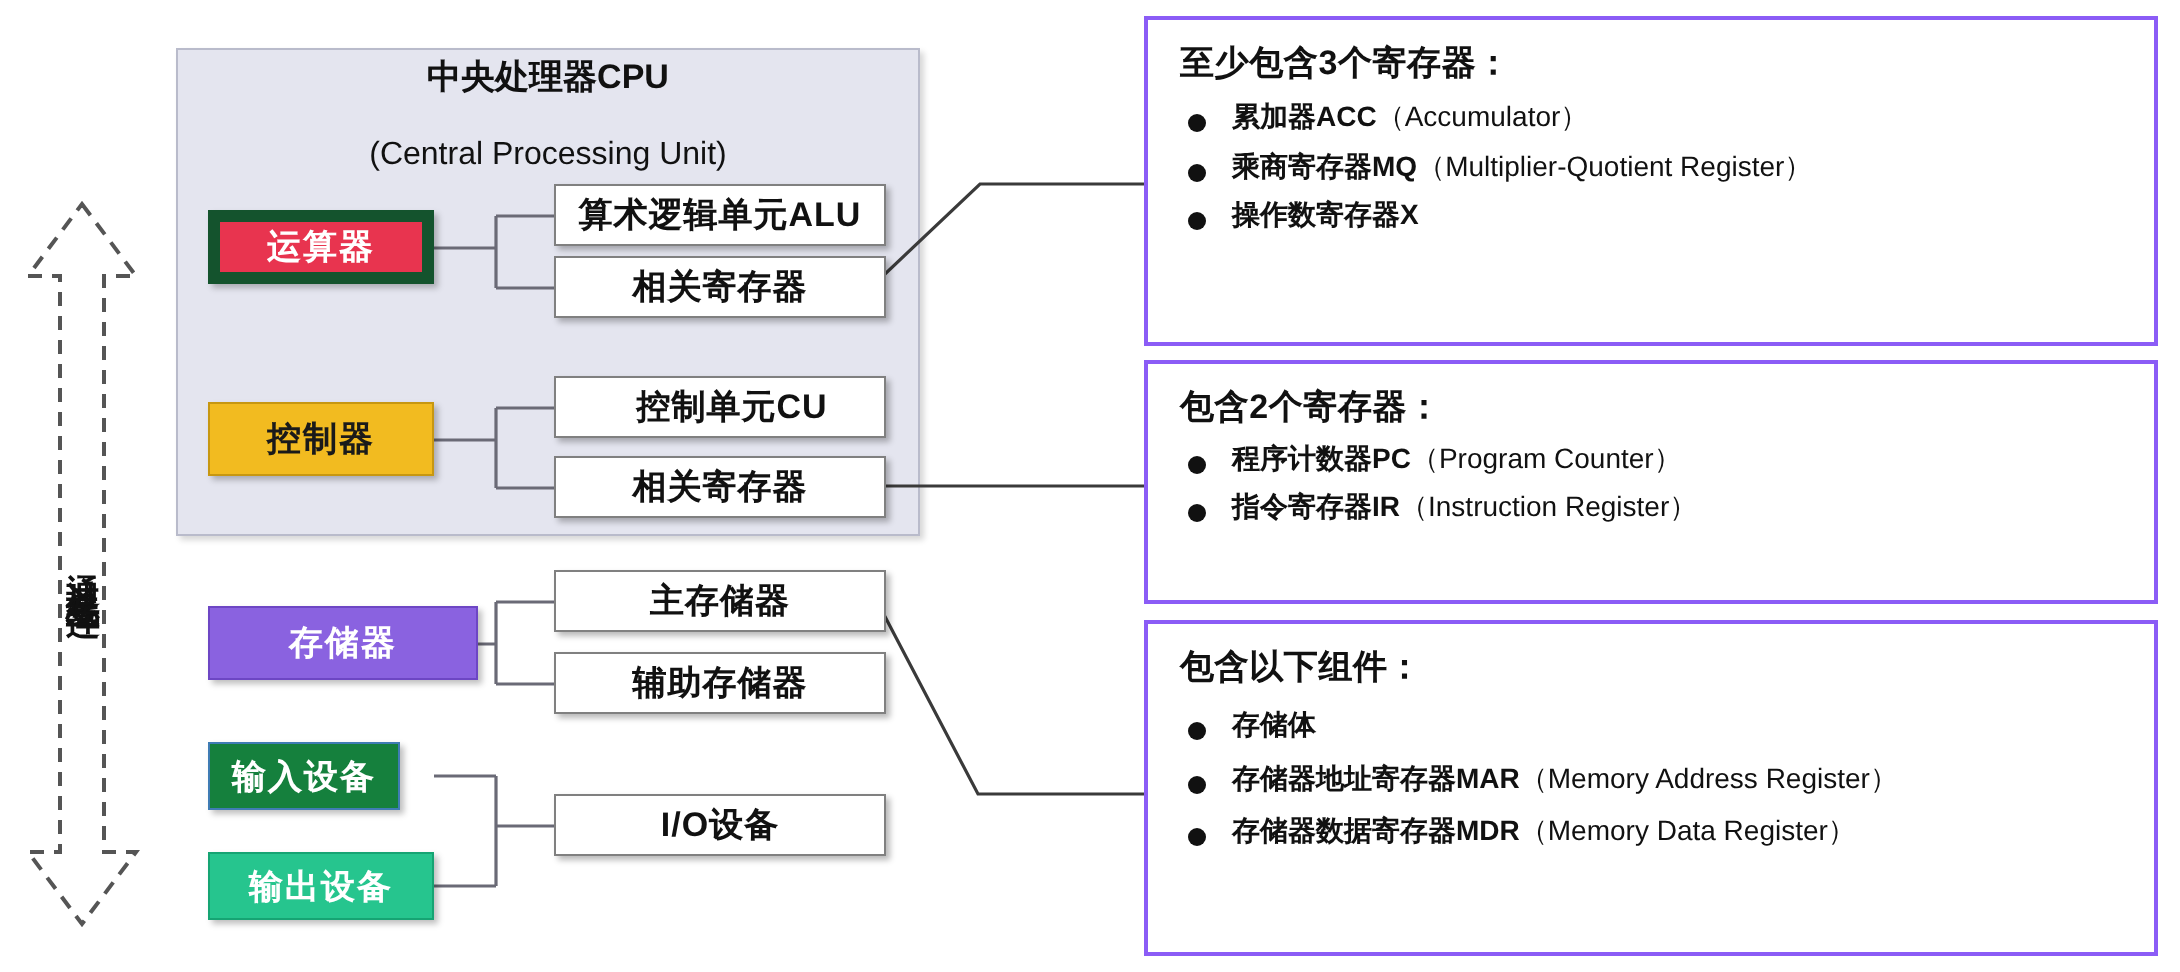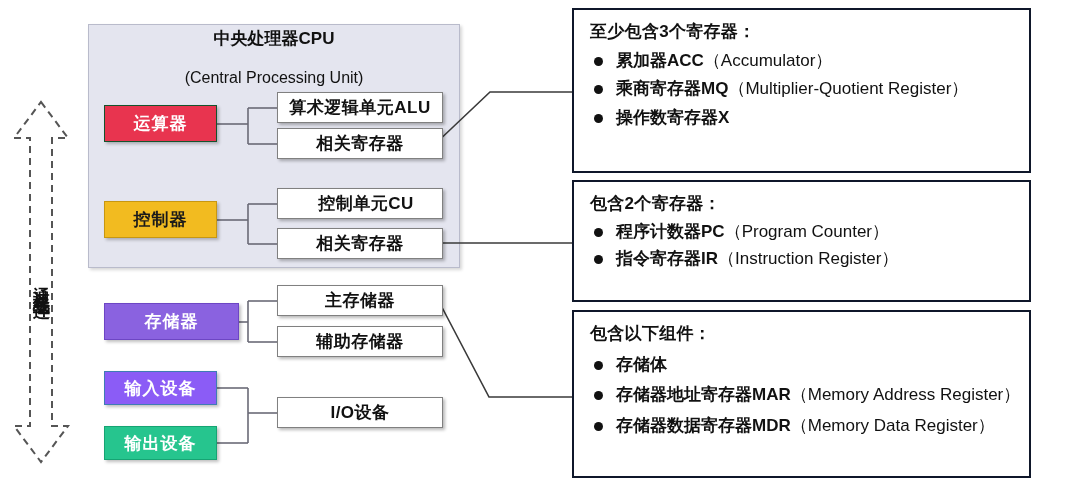--- a/index.html
+++ b/index.html
@@ -47,24 +47,24 @@
 
   
   .cblock{
     position:absolute;
     display:flex;align-items:center;justify-content:center;
     font-weight:bold;font-size:17px;
     box-sizing:border-box;
     box-shadow:2px 2px 3px rgba(0,0,0,.25);
     letter-spacing:1px;
   }
-  .cb-alu     {left:104px;top:105px;width:113px;height:37px;background:#e8344f;border:1px solid #14532d;color:#ffffff;}
+  .cb-alu     {left:104px;top:105px;width:113px;height:37px;background:#e8344f;border:6px solid #14532d;color:#ffffff;}
   .cb-cu      {left:104px;top:201px;width:113px;height:37px;background:#f2bb20;border:1px solid #c79711;color:#1a1a1a;}
   .cb-mem     {left:104px;top:303px;width:135px;height:37px;background:#8a62e0;border:1px solid #6d46c4;color:#ffffff;}
-  .cb-in      {left:104px;top:371px;width:113px;height:34px;background:#8b5cf6;border:1px solid #3f7cb4;color:#ffffff;}
+  .cb-in      {left:104px;top:371px;width:96px;height:34px;background:#15803d;border:1px solid #3f7cb4;color:#ffffff;}
   .cb-out     {left:104px;top:426px;width:113px;height:34px;background:#26c58e;border:1px solid #16a473;color:#ffffff;}
 
   
   .wbox{
     position:absolute;
     background:#ffffff;
     border:1px solid #808080;
     box-sizing:border-box;
     display:flex;align-items:center;justify-content:center;
     font-weight:bold;font-size:17px;color:#111;
@@ -77,36 +77,36 @@
   .wb-cureg{left:277px;top:228px;width:166px;height:31px;}
   .wb-main {left:277px;top:285px;width:166px;height:31px;}
   .wb-aux  {left:277px;top:326px;width:166px;height:31px;}
   .wb-io   {left:277px;top:397px;width:166px;height:31px;}
 
   
   #wires{position:absolute;left:0;top:0;width:1090px;height:486px;pointer-events:none;}
 
   
   .panel{
-    position:absolute;left:572px;width:459px;
+    position:absolute;left:572px;width:507px;
     background:#ffffff;
-    border:2px solid #0f172a;
+    border:2px solid #8b5cf6;
     box-sizing:border-box;
     padding:10px 14px 8px 16px;
   }
   .p1{top:8px;height:165px;}
   .p2{top:180px;height:122px;}
   .p3{top:310px;height:168px;}
   .panel-head{
     font-weight:bold;font-size:17px;color:#111;margin-bottom:6px;letter-spacing:.3px;
   }
   .panel ul{list-style:none;margin:0;padding:0;}
   .panel li{
     position:relative;padding-left:26px;
-    font-size:17px;color:#111;font-weight:bold;
+    font-size:14px;color:#111;font-weight:bold;
     margin:7px 0 7px 0;line-height:1.25;white-space:nowrap;
   }
   .panel li .bullet{
     position:absolute;left:4px;top:7px;width:9px;height:9px;border-radius:50%;background:#111;
   }
   .panel li .en{font-weight:normal;}
   .p2 li{margin:6px 0;}
   .p3 li{margin:9px 0;}
 </style>
 </head>

